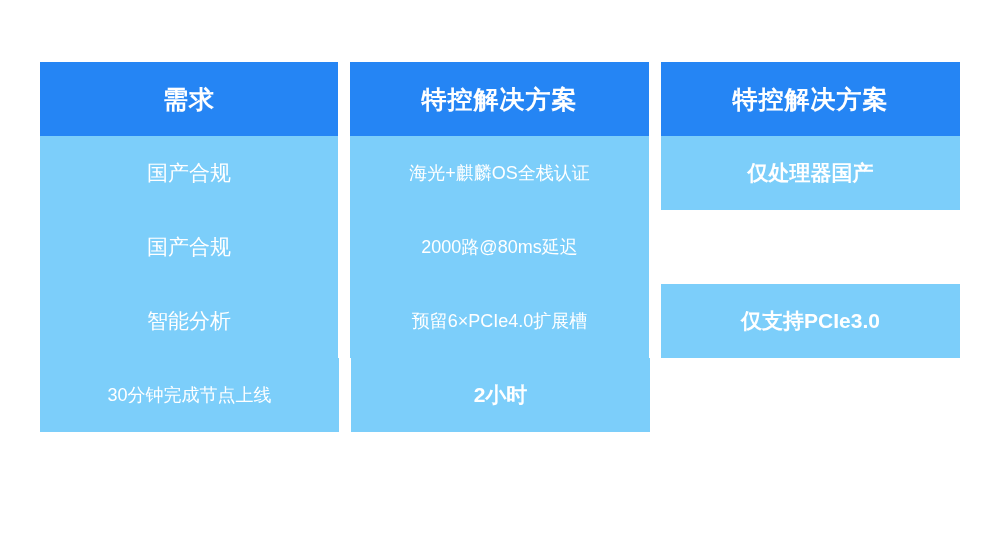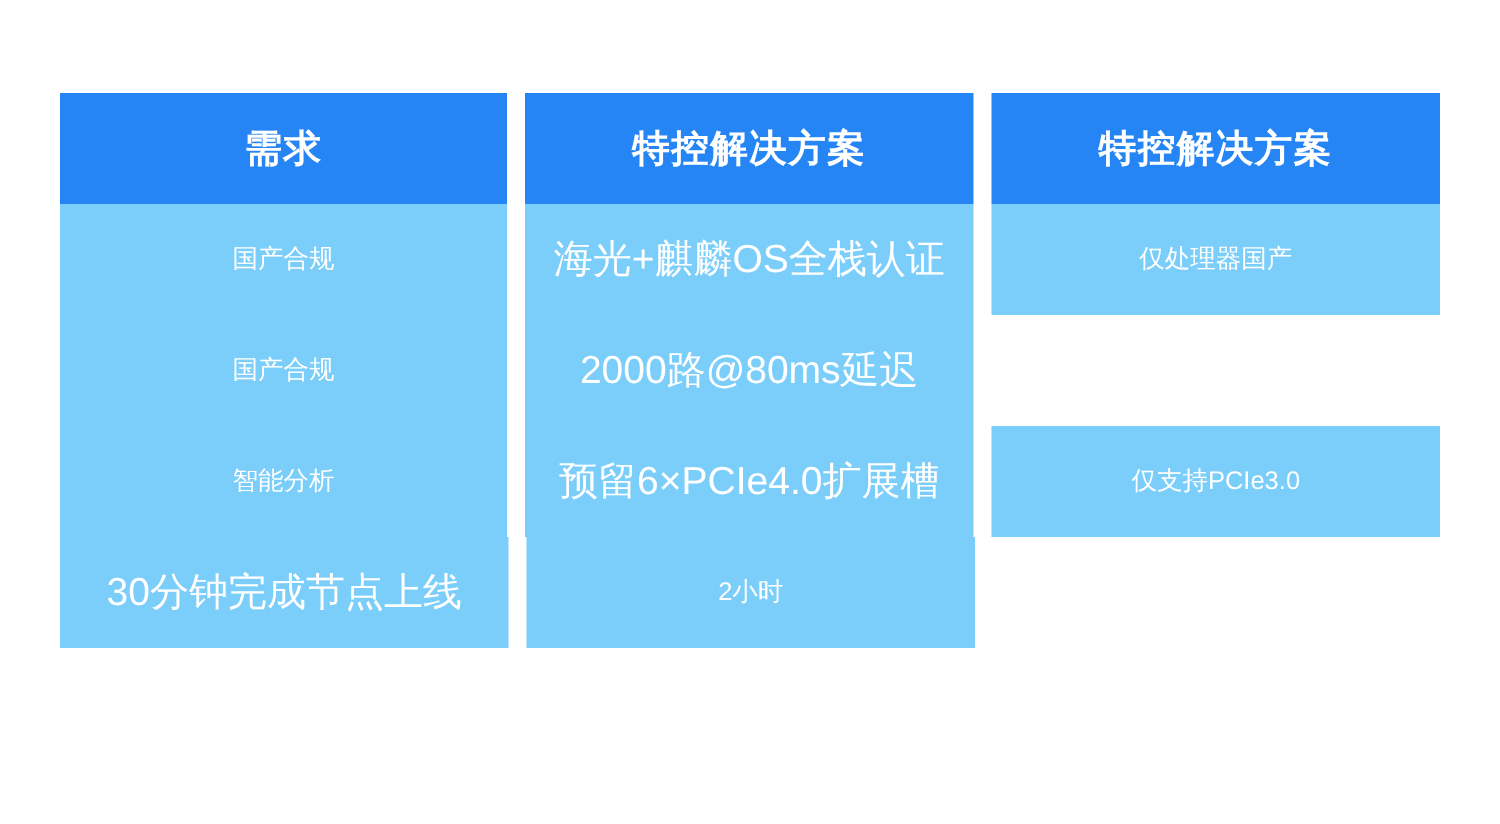--- a/index.html
+++ b/index.html
@@ -50,30 +50,30 @@
     height: 74px;
     background: #2585f4;
     font-size: 25px;
     font-weight: bold;
     letter-spacing: 1px;
   }
 
   .body-row .cell {
     height: 74px;
     background: #7cceFa;
-    font-size: 17px;
+    font-size: 21px;
     font-weight: normal;
   }
 
   .body-row .cell.col-3 {
-    font-weight: normal;
+    font-weight: bold;
   }
 
   .body-row .cell.col-2 {
-    font-size: 26px;
+    font-size: 18px;
   }
 </style>
 </head>
 <body>
 
 <div class="comparison-table">
 
   <div class="table-row header-row">
     <div class="cell col-1">需求</div>
     <div class="cell col-2">特控解决方案</div>

